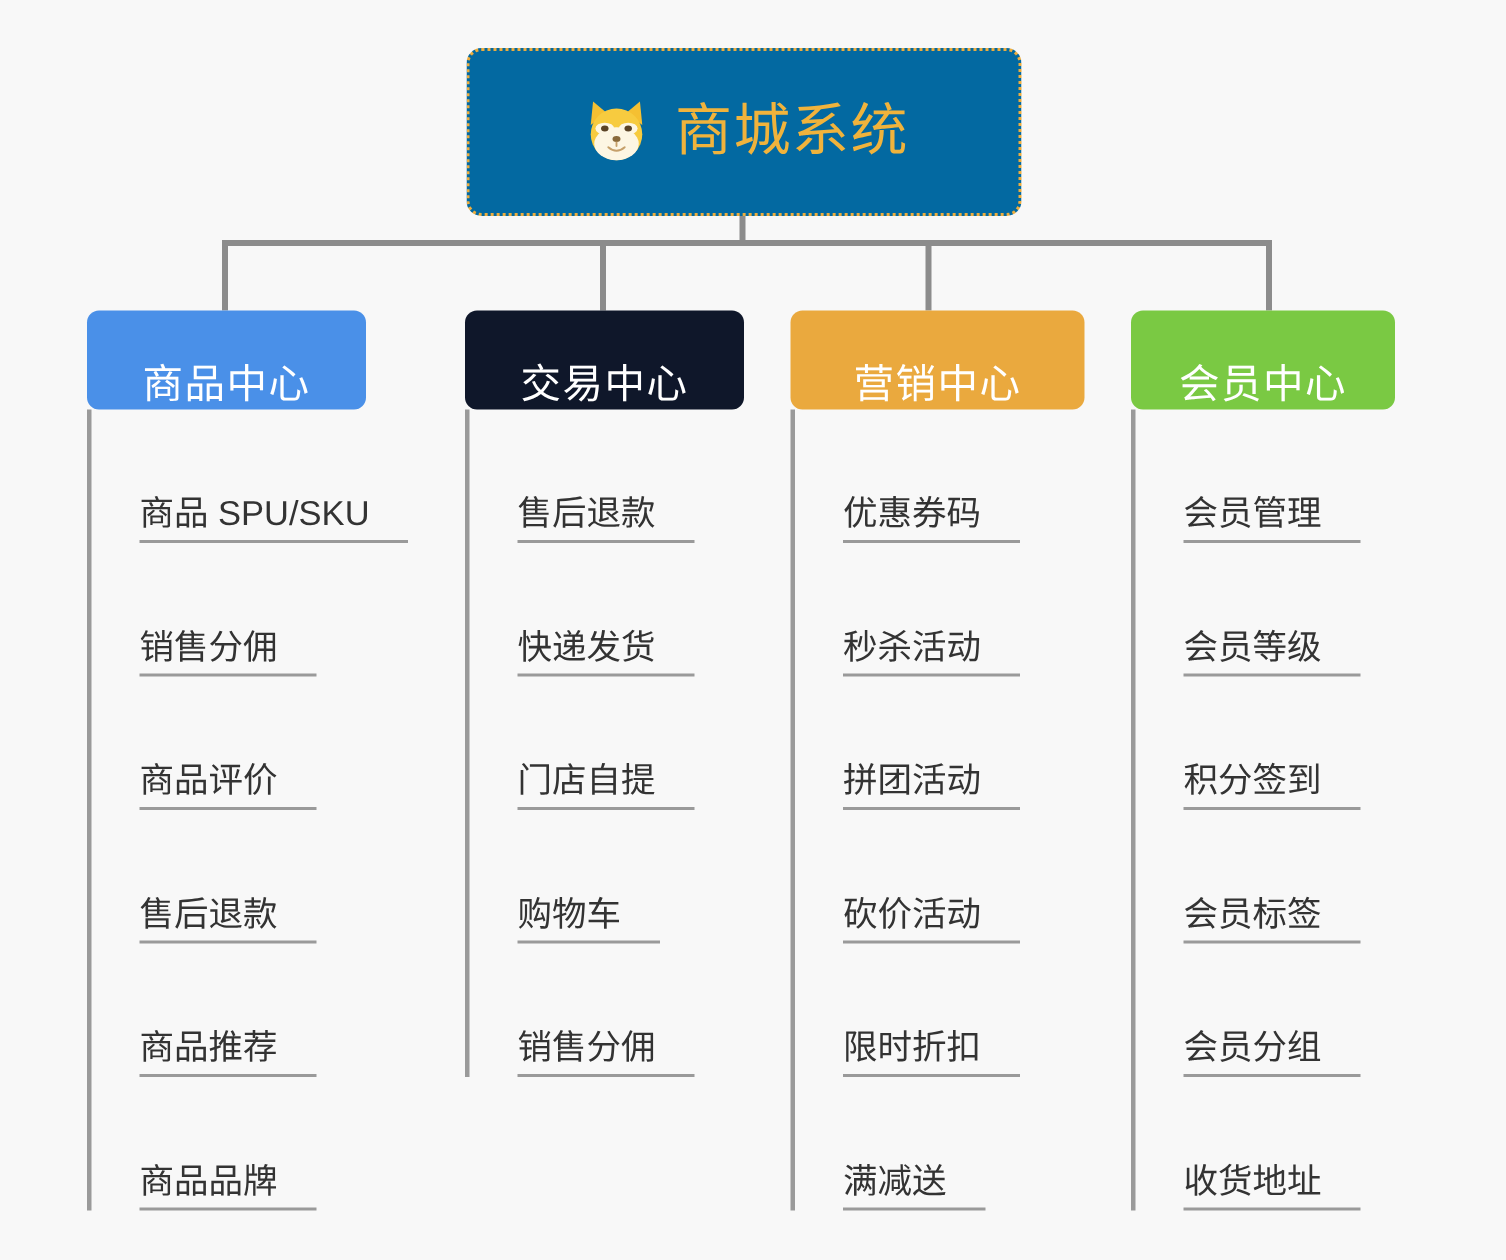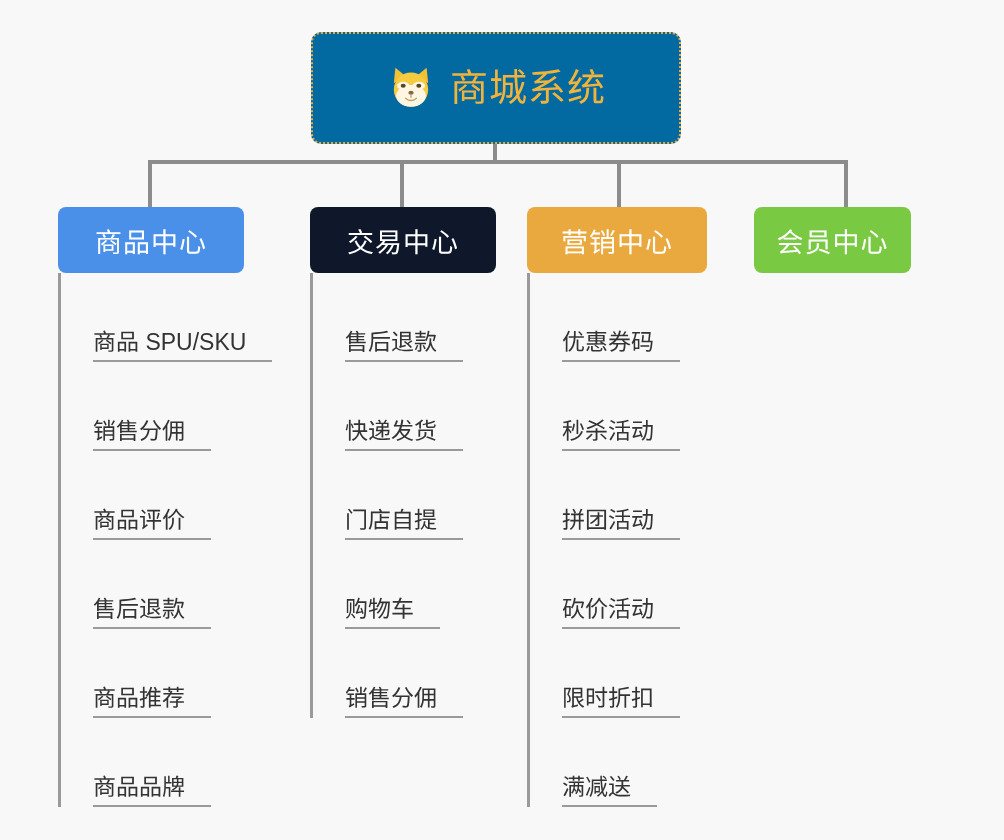--- a/index.html
+++ b/index.html
@@ -87,31 +87,31 @@
   .column.c1 { left: 58px;  }
   .column.c2 { left: 310px; }
   .column.c3 { left: 527px; }
   .column.c4 { left: 754px; }
 
   .cat-box {
     box-sizing: border-box;
     height: 66px;
     border-radius: 8px;
     display: flex;
-    align-items: center;
+    align-items: flex-end;
     justify-content: center;
     color: #ffffff;
     font-size: 27px;
     letter-spacing: 1px;
     white-space: nowrap;
   }
   .column.c1 .cat-box { width: 186px; background: #4a90e8; }
   .column.c2 .cat-box { width: 186px; background: #0f172a; }
-  .column.c3 .cat-box { width: 180px; background: #eaa93e; }
-  .column.c4 .cat-box { width: 157px; background: #7ac943; }
+  .column.c3 .cat-box { width: 196px; background: #eaa93e; }
+  .column.c4 .cat-box { width: 176px; background: #7ac943; }
 
   
   .leaf-list {
     position: relative;
     margin-left: 0;
     padding-left: 0;
     border-left: 3px solid #9a9a9a;
     padding-top: 0;
   }
   .leaf-item {
@@ -242,15 +242,35 @@
       <div class="leaf-item">
           <span class="leaf-label">满减送</span>
         </div>
     </div>
   </div>
 
   <div class="column c4">
     <div class="cat-box">
       <span>会员中心</span>
     </div>
+    <div class="leaf-list">
+      <div class="leaf-item">
+          <span class="leaf-label">会员管理</span>
+        </div>
+      <div class="leaf-item">
+          <span class="leaf-label">会员等级</span>
+        </div>
+      <div class="leaf-item">
+          <span class="leaf-label">积分签到</span>
+        </div>
+      <div class="leaf-item">
+          <span class="leaf-label">会员标签</span>
+        </div>
+      <div class="leaf-item">
+          <span class="leaf-label">会员分组</span>
+        </div>
+      <div class="leaf-item">
+          <span class="leaf-label">收货地址</span>
+        </div>
+    </div>
   </div>
 
 </div>
 
 </body></html>

